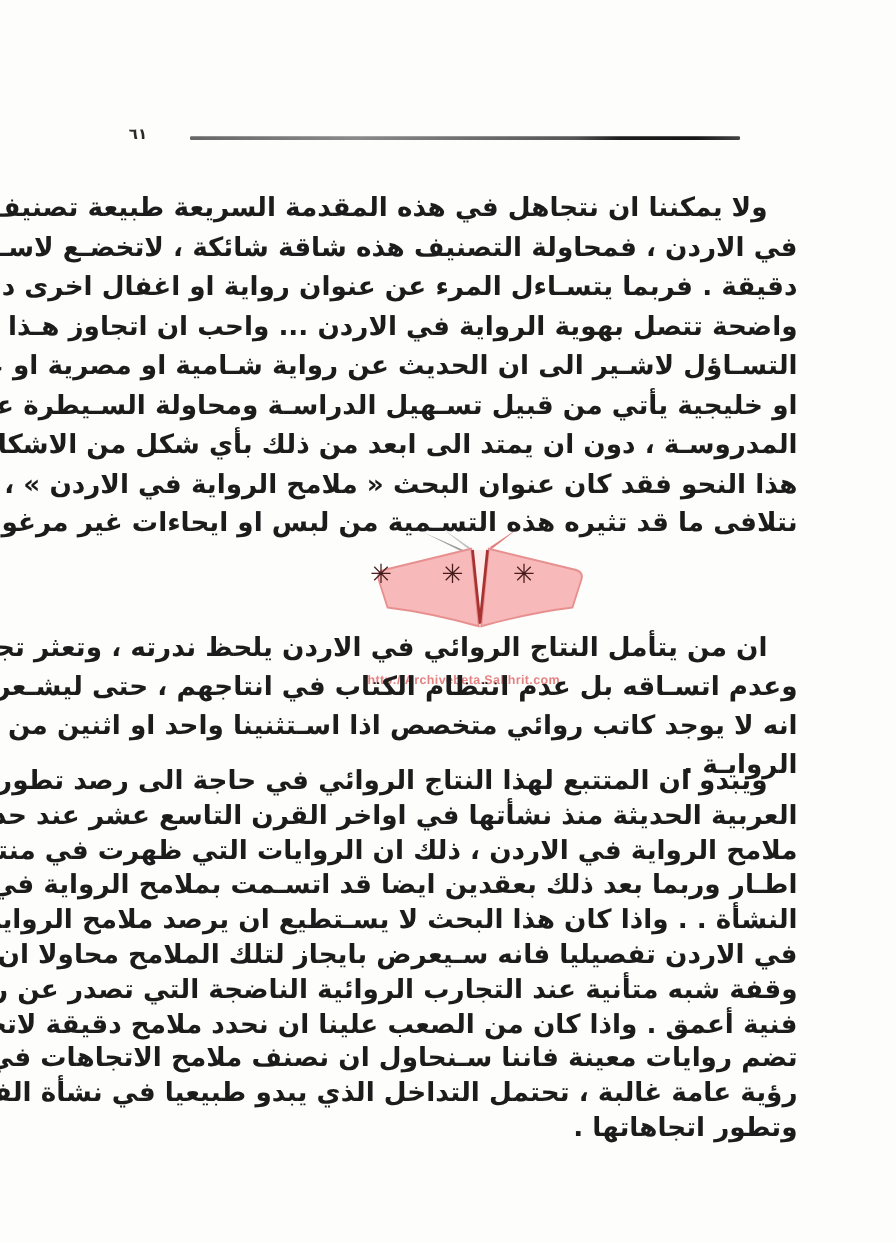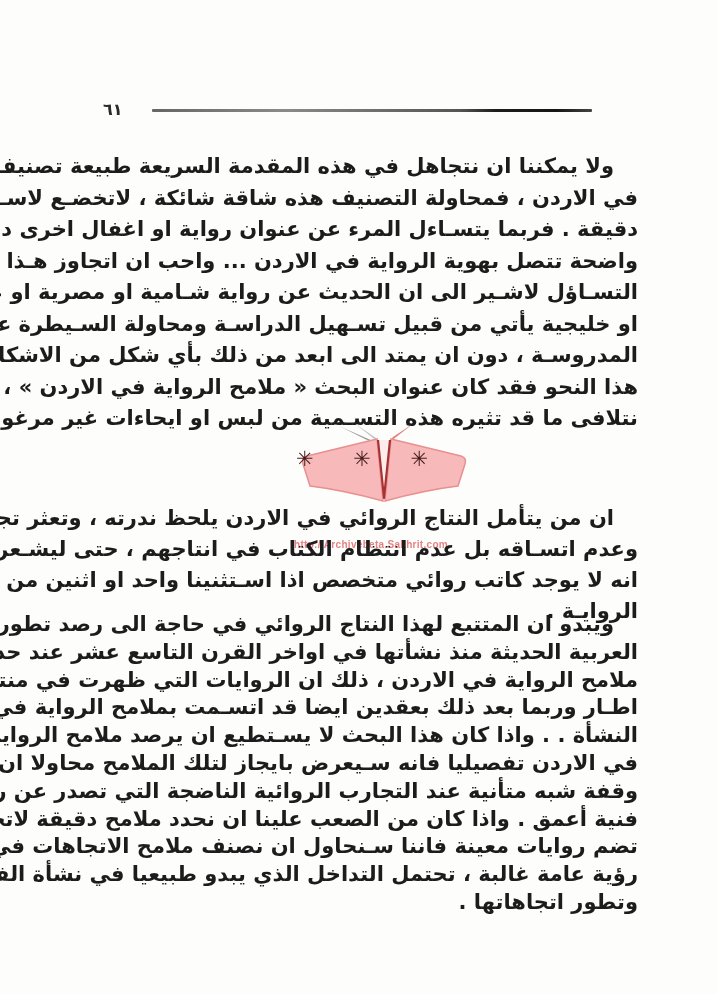--- a/index.html
+++ b/index.html
@@ -6,21 +6,21 @@
   .page{
     position:relative;
     width:717px;height:994px;
     background:#fdfdfc;
     overflow:hidden;
     font-family:"DejaVu Sans",sans-serif;
   }
   
   .page-number{
     position:absolute;top:100px;left:103px;
-    font-size:16px;font-weight:bold;color:#2a2a2a;
+    font-size:12px;font-weight:bold;color:#2a2a2a;
   }
   .head-rule{
     position:absolute;top:109px;left:152px;width:440px;height:2.5px;
     background:linear-gradient(to right,#666 0%,#8a8a8a 30%,#555 70%,#1d1d1d 78%,#161616 92%,#444 100%);
     border-radius:1px;
   }
   
   .para{
     position:absolute;left:85px;width:553px;
     direction:rtl;

